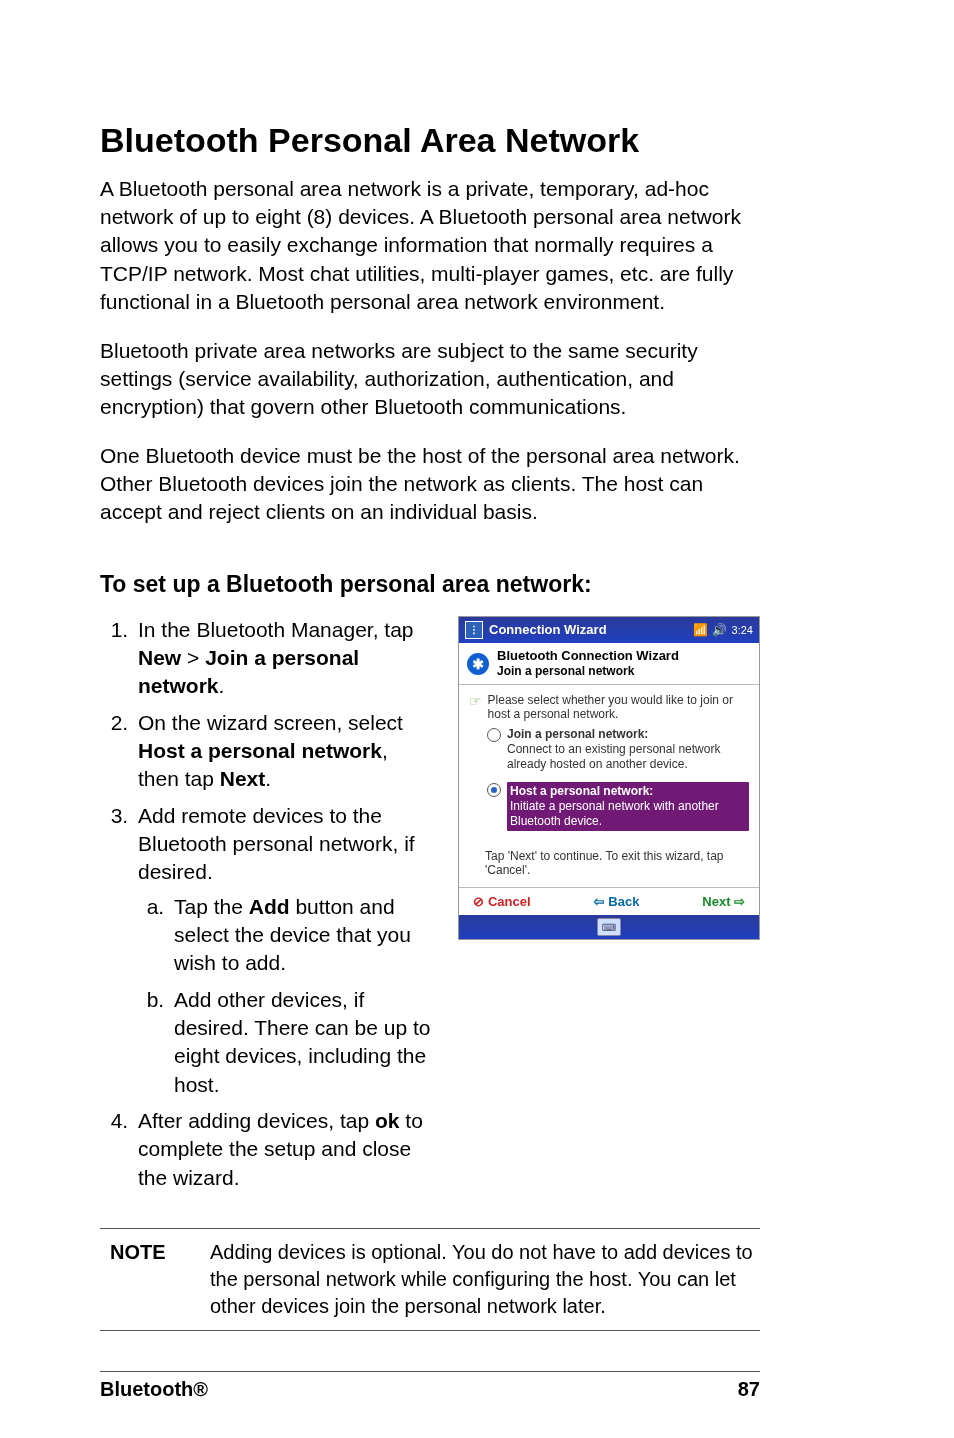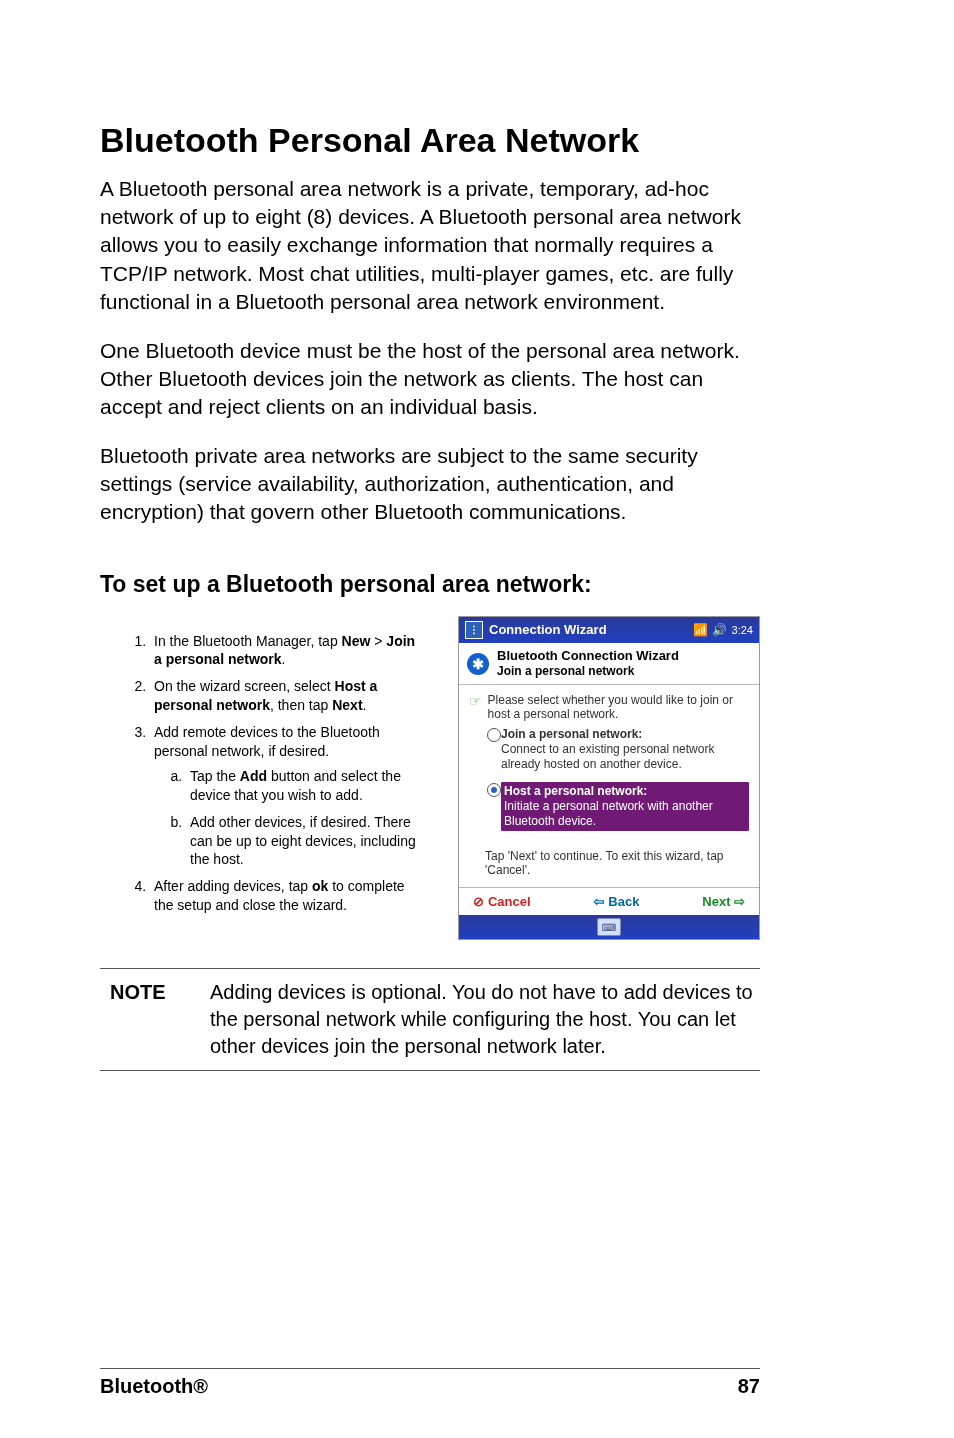--- a/index.html
+++ b/index.html
@@ -34,24 +34,24 @@
     font-weight: bold;
     margin: 24px 0 18px 0;
   }
   .cols {
     display: flex;
     gap: 24px;
     align-items: flex-start;
   }
   .leftcol { flex: 1 1 auto; }
   ol.main {
-    font-size: 14px;
+    font-size: 21px;
     line-height: 1.35;
     padding-left: 34px;
-    margin: 16px;
+    margin: 0;
   }
   ol.main > li { margin-bottom: 8px; padding-left: 4px; }
   ol.sub {
     list-style-type: lower-alpha;
     padding-left: 32px;
     margin: 6px 0 0 0;
   }
   ol.sub > li { margin-bottom: 8px; padding-left: 4px; }
   b { font-weight: bold; }
 
@@ -101,21 +101,21 @@
     font-size: 14px; font-weight: bold;
     margin-right: 8px;
   }
   .phone .wizardhdr .txt { line-height: 1.15; }
   .phone .wizardhdr .l1 { font-weight: bold; font-size: 13px; }
   .phone .wizardhdr .l2 { font-weight: bold; font-size: 12px; }
   .phone .content { padding: 8px 10px 4px 10px; font-size: 12px; color: #333; }
   .phone .prompt { display: flex; gap: 6px; margin-bottom: 4px; }
   .phone .prompt .handicon { font-size: 14px; color: #7a5;}
   .phone .options { padding-left: 18px; }
-  .phone .opt { display: flex; margin: 6px 0 10px 0; align-items: flex-start; }
+  .phone .opt { display: flex; gap: 6px; margin: 6px 0 10px 0; align-items: flex-start; }
   .phone .opt .radio {
     width: 12px; height: 12px; border: 1px solid #555; border-radius: 7px;
     margin-top: 1px;
     flex: 0 0 12px;
     position: relative;
   }
   .phone .opt.selected .radio::after {
     content: "";
     position: absolute;
     width: 6px; height: 6px; background: #2a60c0;
@@ -174,22 +174,22 @@
   .footer .row { display: flex; justify-content: space-between; font-size: 20px; font-weight: bold; }
 </style>
 </head>
 <body>
 
 <div class="page">
 
   <h1>Bluetooth Personal Area Network</h1>
 
   <p class="body">A Bluetooth personal area network is a private, temporary, ad-hoc network of up to eight (8) devices. A Bluetooth personal area network allows you to easily exchange information that normally requires a TCP/IP network. Most chat utilities, multi-player games, etc. are fully functional in a Bluetooth personal area network environment.</p>
+  <p class="body">Bluetooth private area networks are subject to the same security settings (service availability, authorization, authentication, and encryption) that govern other Bluetooth communications.</p>
   <p class="body">One Bluetooth device must be the host of the personal area network. Other Bluetooth devices join the network as clients. The host can accept and reject clients on an individual basis.</p>
-  <p class="body">Bluetooth private area networks are subject to the same security settings (service availability, authorization, authentication, and encryption) that govern other Bluetooth communications.</p>
 
   <h2 class="sub">To set up a Bluetooth personal area network:</h2>
 
   <div class="cols">
     <div class="leftcol">
       <ol class="main">
         <li>
           <span>In the Bluetooth Manager, tap </span><b>New</b><span> &gt; </span><b>Join a personal network</b><span>.</span>
         </li>
         <li>

